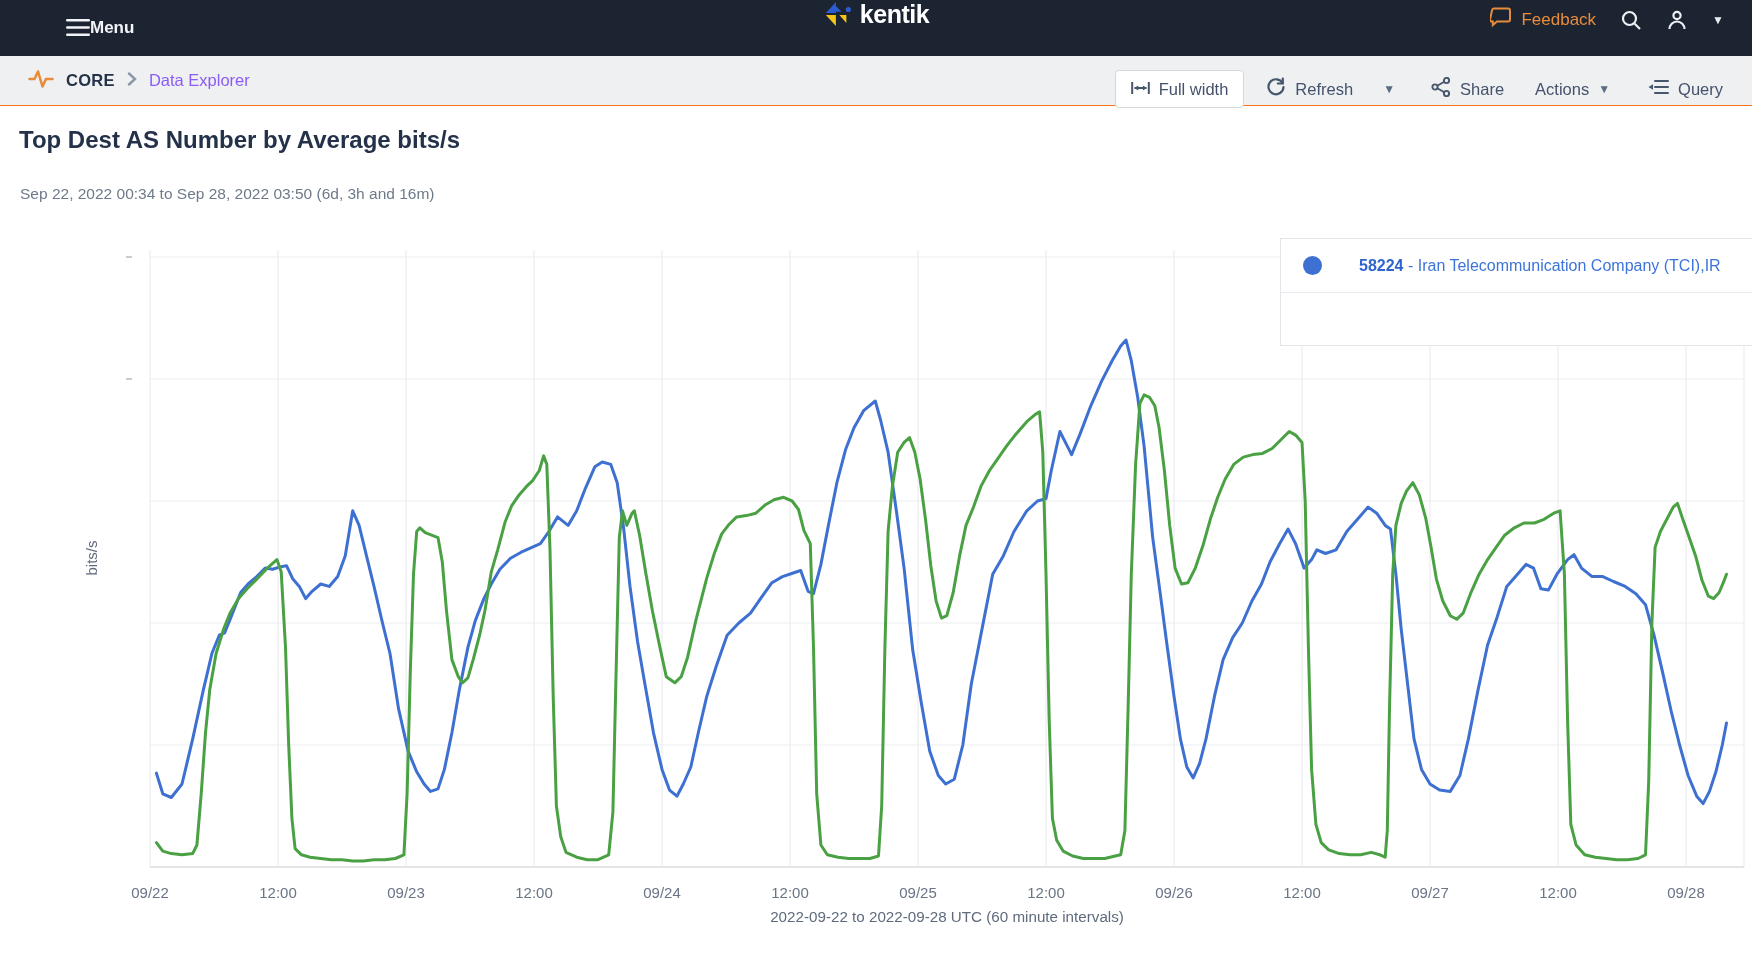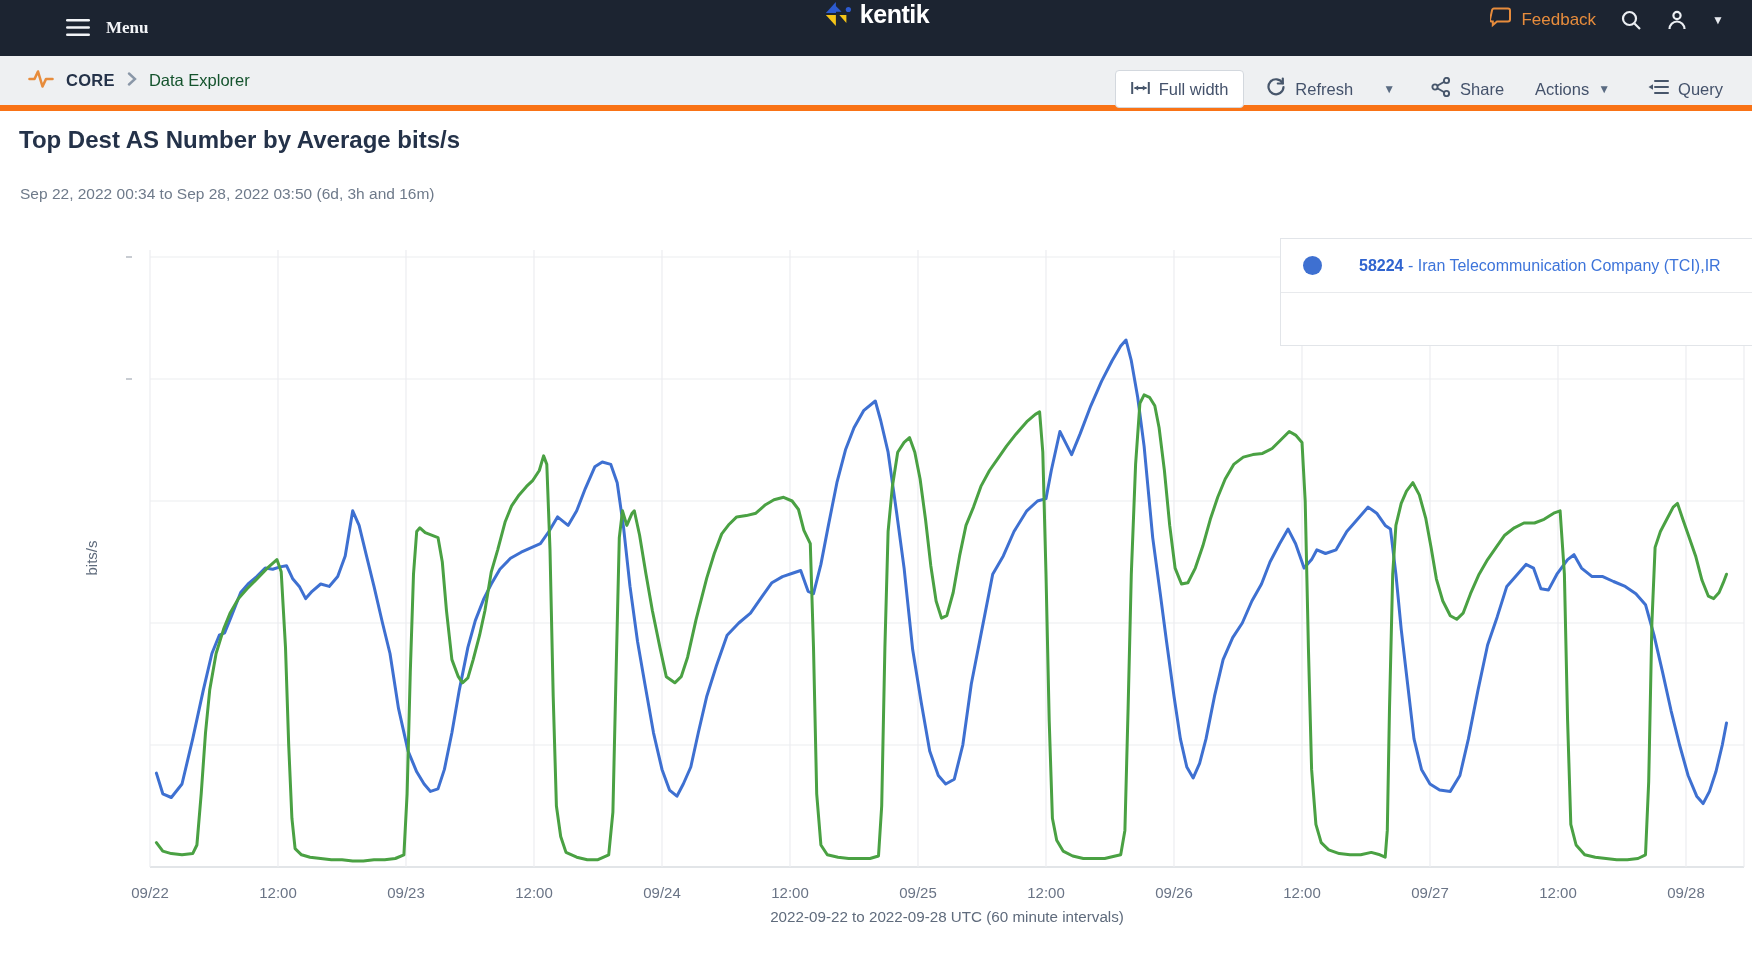--- a/index.html
+++ b/index.html
@@ -1,34 +1,34 @@
 <!DOCTYPE html>
 <html><head>
 <meta charset="utf-8">
 <style>
   html,body{margin:0;padding:0;background:#fff;}
   #page{position:relative;width:1752px;height:953px;overflow:hidden;background:#fff;
         font-family:"Liberation Sans", sans-serif;}
   
   #topnav{position:absolute;left:0;top:0;width:1752px;height:56px;background:#1c2431;
           display:flex;align-items:center;}
-  .nav-left{display:flex;align-items:center;gap:16px;margin-left:66px;font-family:Liberation Serif, serif;}
+  .nav-left{display:flex;align-items:center;margin-left:66px;}
   .menu-label{color:#f2f4f7;font-size:17px;font-weight:bold;}
   .brand{position:absolute;left:50%;top:0;height:56px;transform:translateX(-50%);
          display:flex;gap:7px;}
   .brand-text{color:#fff;font-size:25px;font-weight:bold;letter-spacing:-0.5px;}
   .nav-right{position:absolute;right:28px;top:0;height:40px;display:flex;align-items:center;gap:24px;}
   .feedback{display:flex;align-items:center;gap:9px;color:#e78c3c;font-size:17px;cursor:pointer;}
   .icon-btn{display:flex;align-items:center;justify-content:center;cursor:pointer;}
   
   #subnav{position:absolute;left:0;top:56px;width:1752px;height:49px;background:#eef0f2;
-          border-bottom:6px solid #f97316;display:flex;align-items:center;}
+          border-bottom:1px solid #f97316;display:flex;align-items:center;}
   .crumbs{display:flex;align-items:center;gap:12px;margin-left:28px;}
   .crumb-section{color:#243249;font-size:16.5px;font-weight:bold;letter-spacing:0.3px;}
-  .crumb-page{color:#14532d;font-size:16.5px;}
+  .crumb-page{color:#8b5cf6;font-size:16.5px;}
   .toolbar{position:absolute;right:29px;top:0;height:66px;display:flex;align-items:center;}
   .tb-btn{display:flex;align-items:center;gap:9px;color:#44526b;font-size:16.5px;cursor:pointer;}
   .fullwidth-btn{background:#fff;border:1px solid #d3d8de;border-radius:4px;height:36px;
                  padding:0 15px;margin-right:22px;}
   .tb-gap{margin-left:30px;}
   .caret{font-size:12px;color:#5a6b82;}
   .caret-white{font-size:12px;color:#e8ebf0;}
   
   #page-title{position:absolute;left:19px;top:126px;font-size:24px;font-weight:bold;color:#243249;}
   #page-subtitle{position:absolute;left:20px;top:185px;font-size:15.5px;color:#6e7a8a;}

